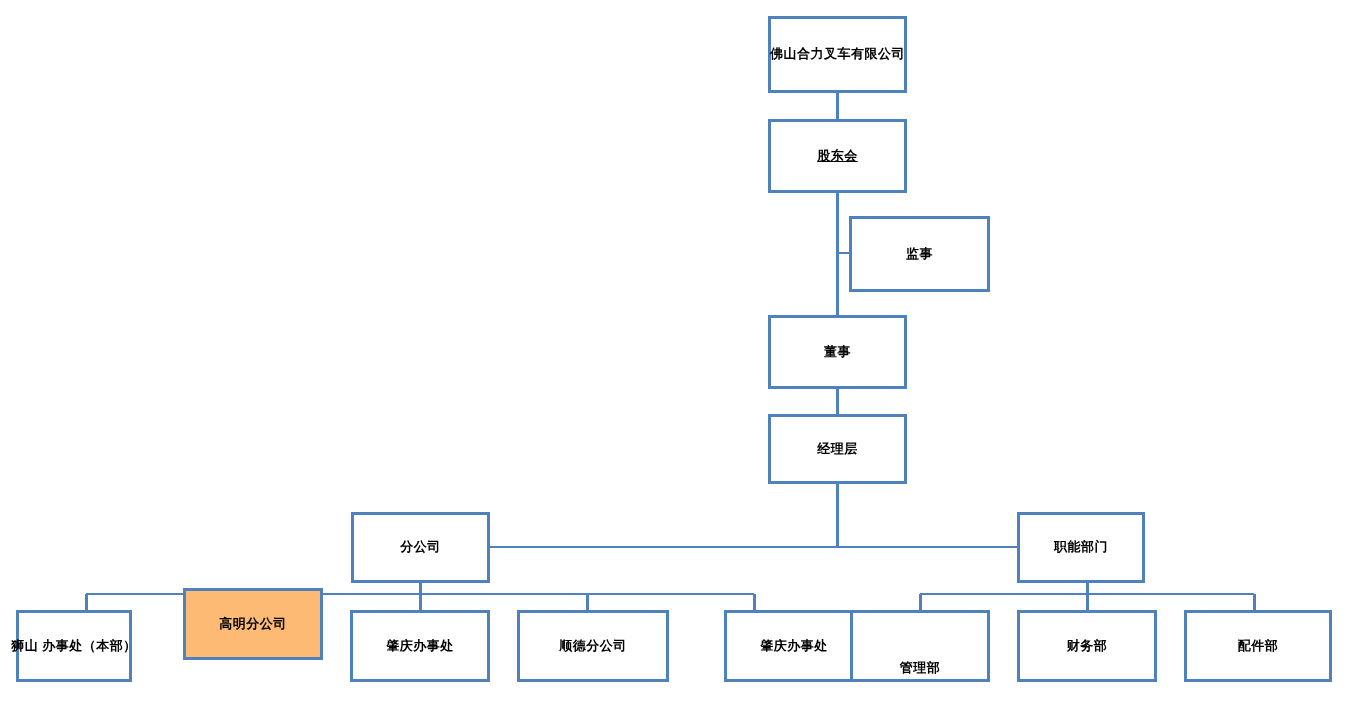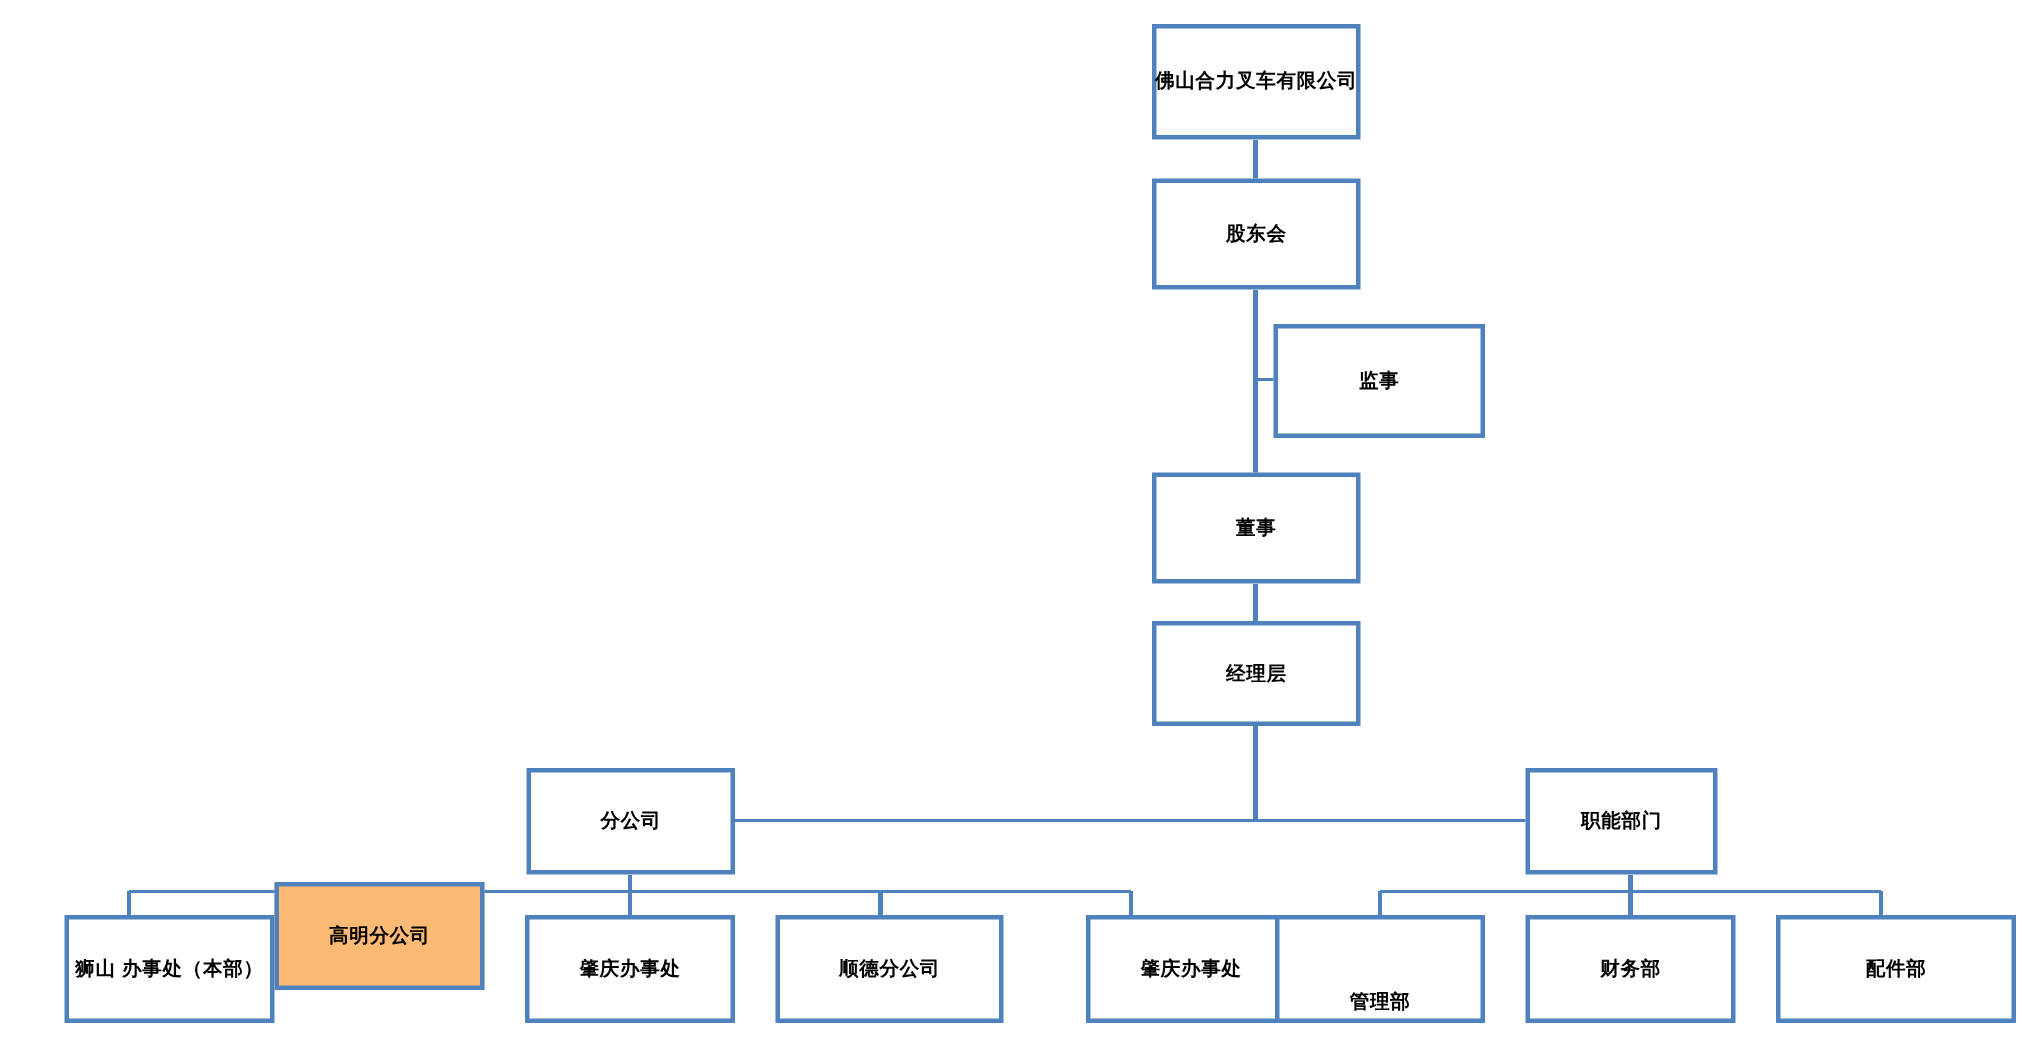--- a/index.html
+++ b/index.html
@@ -67,56 +67,56 @@
       <line x1="587" y1="594" x2="587" y2="610" stroke="#4f81bd" stroke-width="3" shape-rendering="crispEdges"></line>
       <line x1="754" y1="594" x2="754" y2="610" stroke="#4f81bd" stroke-width="3" shape-rendering="crispEdges"></line>
       <line x1="920" y1="594" x2="920" y2="610" stroke="#4f81bd" stroke-width="3" shape-rendering="crispEdges"></line>
       <line x1="1087" y1="594" x2="1087" y2="610" stroke="#4f81bd" stroke-width="3" shape-rendering="crispEdges"></line>
       <line x1="1254" y1="594" x2="1254" y2="610" stroke="#4f81bd" stroke-width="3" shape-rendering="crispEdges"></line>
     </svg>
   <div id="node-layer">
       <div class="node-box" style="left: 768px; top: 16px; width: 139px; height: 77px; border-color: rgb(79, 129, 189); background: rgb(255, 255, 255);">
         <span class="node-label" style="color: rgb(0, 0, 0);">佛山合力叉车有限公司</span>
       </div>
-      <div class="node-box" style="left: 768px; top: 119px; width: 139px; height: 74px; border-color: rgb(79, 129, 189); background: rgb(255, 255, 255);">
+      <div class="node-box" style="left: 768px; top: 119px; width: 139px; height: 74px; border-color: rgb(79, 129, 189); background: rgb(255, 255, 255); text-decoration: underline;">
         <span class="node-label" style="color: rgb(0, 0, 0);">股东会</span>
       </div>
       <div class="node-box" style="left: 849px; top: 216px; width: 141px; height: 76px; border-color: rgb(79, 129, 189); background: rgb(255, 255, 255);">
         <span class="node-label" style="color: rgb(0, 0, 0);">监事</span>
       </div>
       <div class="node-box" style="left: 768px; top: 315px; width: 139px; height: 74px; border-color: rgb(79, 129, 189); background: rgb(255, 255, 255);">
         <span class="node-label" style="color: rgb(0, 0, 0);">董事</span>
       </div>
       <div class="node-box" style="left: 768px; top: 414px; width: 139px; height: 70px; border-color: rgb(79, 129, 189); background: rgb(255, 255, 255);">
         <span class="node-label" style="color: rgb(0, 0, 0);">经理层</span>
       </div>
       <div class="node-box" style="left: 351px; top: 512px; width: 139px; height: 71px; border-color: rgb(79, 129, 189); background: rgb(255, 255, 255);">
         <span class="node-label" style="color: rgb(0, 0, 0);">分公司</span>
       </div>
       <div class="node-box" style="left: 1017px; top: 512px; width: 128px; height: 71px; border-color: rgb(79, 129, 189); background: rgb(255, 255, 255); text-align: right;">
         <span class="node-label" style="color: rgb(0, 0, 0);">职能部门</span>
       </div>
-      <div class="node-box" style="left: 16px; top: 610px; width: 140px; height: 72px; border-color: rgb(79, 129, 189); background: rgb(255, 255, 255); margin-left: 27px;">
+      <div class="node-box" style="left: 16px; top: 610px; width: 116px; height: 72px; border-color: rgb(79, 129, 189); background: rgb(255, 255, 255);">
         <span class="node-label" style="color: rgb(0, 0, 0);">狮山 办事处（本部）</span>
       </div>
       <div class="node-box" style="left: 183px; top: 588px; width: 140px; height: 72px; border-color: rgb(79, 129, 189); background: #fdba74;">
         <span class="node-label" style="color: rgb(0, 0, 0);">高明分公司</span>
       </div>
       <div class="node-box" style="left: 350px; top: 610px; width: 140px; height: 72px; border-color: rgb(79, 129, 189); background: rgb(255, 255, 255);">
         <span class="node-label" style="color: rgb(0, 0, 0);">肇庆办事处</span>
       </div>
       <div class="node-box" style="left: 517px; top: 610px; width: 152px; height: 72px; border-color: rgb(79, 129, 189); background: rgb(255, 255, 255);">
         <span class="node-label" style="color: rgb(0, 0, 0);">顺德分公司</span>
       </div>
       <div class="node-box" style="left: 684px; top: 610px; width: 140px; height: 72px; border-color: rgb(79, 129, 189); background: rgb(255, 255, 255); margin-left: 40px;">
         <span class="node-label" style="color: rgb(0, 0, 0);">肇庆办事处</span>
       </div>
       <div class="node-box" style="left: 850px; top: 610px; width: 140px; height: 72px; border-color: rgb(79, 129, 189); background: rgb(255, 255, 255);">
         <span class="node-label" style="color: rgb(0, 0, 0); margin-top: 45px;">管理部</span>
       </div>
       <div class="node-box" style="left: 1017px; top: 610px; width: 140px; height: 72px; border-color: rgb(79, 129, 189); background: rgb(255, 255, 255);">
         <span class="node-label" style="color: rgb(0, 0, 0);">财务部</span>
       </div>
-      <div class="node-box" style="left: 1184px; top: 610px; width: 160px; height: 72px; border-color: rgb(79, 129, 189); background: rgb(255, 255, 255);">
+      <div class="node-box" style="left: 1184px; top: 610px; width: 148px; height: 72px; border-color: rgb(79, 129, 189); background: rgb(255, 255, 255);">
         <span class="node-label" style="color: rgb(0, 0, 0);">配件部</span>
       </div>
     </div>
 </div>
 
 </body></html>

